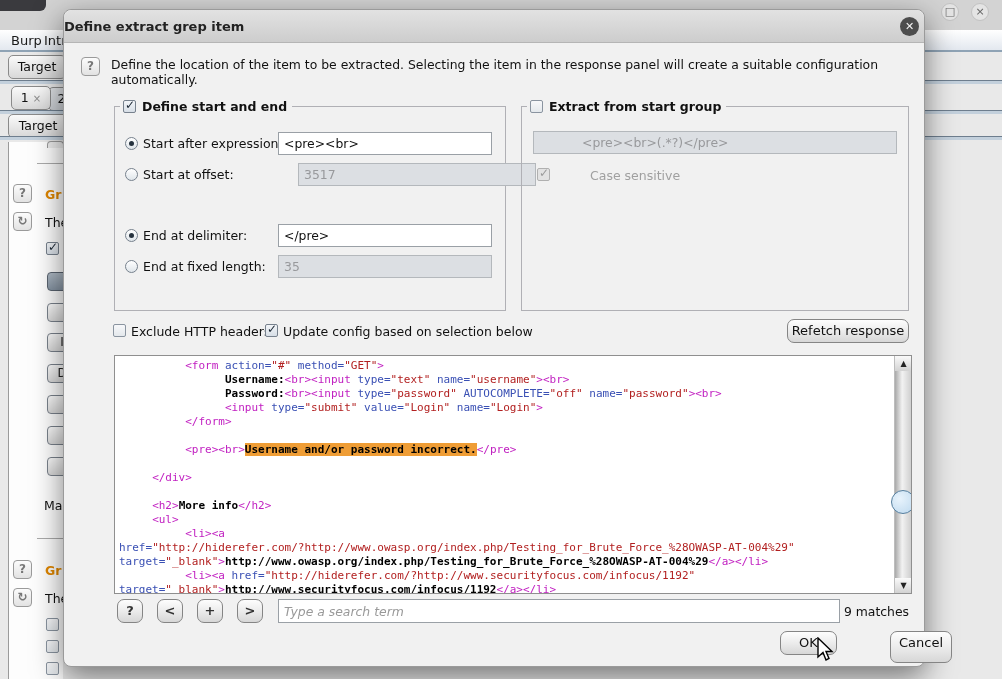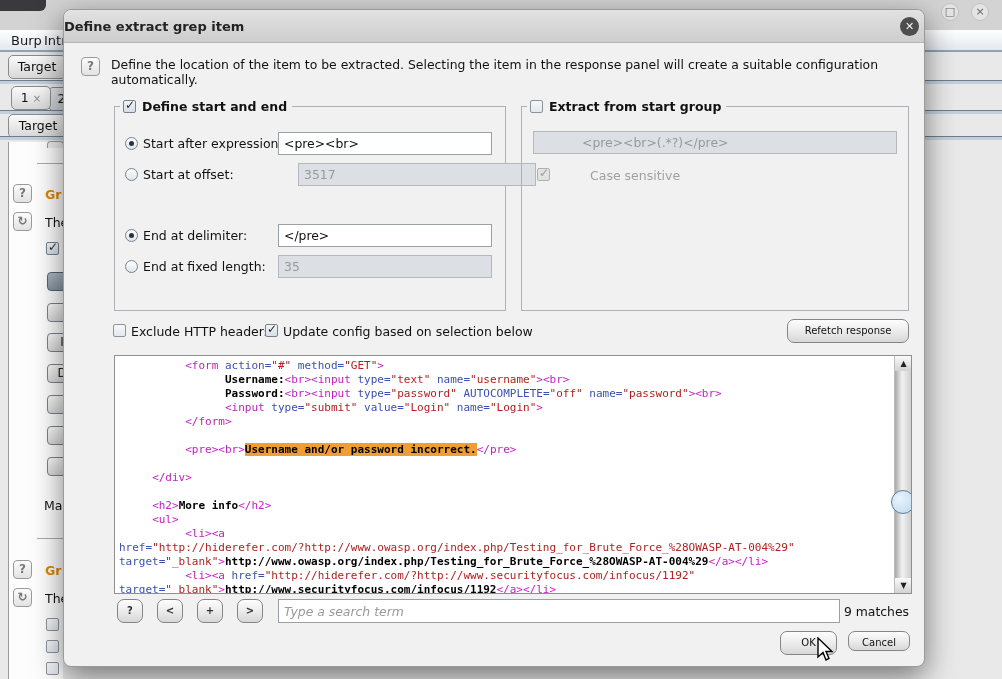--- a/index.html
+++ b/index.html
@@ -45,21 +45,21 @@
   .desc { font-size:12.4px; color:#111; }
 
   .groupbox { border:1px solid #b0b0b5; }
   .legend { height:16px; background:#f1f1f1; padding:0 5px 0 3px; font-size:12.5px; font-weight:bold; color:#111; line-height:15px; }
   .legend .cb { position:relative; display:inline-block; top:2px; margin-right:6px; }
   .fld-label { font-size:12.5px; color:#111; }
   .txtfield { height:23px; border:1px solid #9aa0a6; background:#ffffff; font-family:"DejaVu Sans","Liberation Sans",sans-serif; font-size:12.4px; color:#111; padding:0 5px; }
   .txtfield.disabled { background:#dcdfe3; color:#98999c; border-color:#b4b8bc; }
   .gray-label { color:#a0a0a0; font-size:12.5px; }
 
-  .btn { border:1px solid #858585; border-radius:7px; background:linear-gradient(180deg,#fdfdfd 0%,#ececec 50%,#d7d7d7 100%); font-size:10px; color:#111; text-align:center; font-family:inherit; }
+  .btn { border:1px solid #858585; border-radius:7px; background:linear-gradient(180deg,#fdfdfd 0%,#ececec 50%,#d7d7d7 100%); font-size:13px; color:#111; text-align:center; font-family:inherit; }
   .btn.small { font-weight:bold; color:#333; }
 
   
   .codepanel { left:50px; top:345px; width:798px; height:239px; background:#ffffff; border:1px solid #8f8f8f; overflow:hidden; }
   .codelines { position:absolute; left:4px; top:3px; font-family:"DejaVu Sans Mono","Liberation Mono",monospace; font-size:11px; line-height:14px; white-space:pre; }
   .c-ws { color:#000; }
   .c-tag { color:var(--tag); }
   .c-attr { color:var(--attr); }
   .c-val { color:var(--val); }
   .c-txt { color:#000; font-weight:bold; }
@@ -200,18 +200,18 @@
   </div>
 
   <div class="abs btn small" style="left:53px; top:589px; width:26px; height:24px; line-height:22px;">?</div>
   <div class="abs btn small" style="left:93px; top:589px; width:26px; height:24px; line-height:22px;">&lt;</div>
   <div class="abs btn small" style="left:133px; top:589px; width:26px; height:24px; line-height:22px;">+</div>
   <div class="abs btn small" style="left:173px; top:589px; width:26px; height:24px; line-height:22px;">&gt;</div>
   <input class="abs txtfield search-input" style="left: 214px; top: 589px; width: 562px; height: 24px;" placeholder="Type a search term">
   <div class="abs matches" style="left:760px; top:594px; width:85px;">9 matches</div>
 
   <div class="abs btn" style="left:716px; top:621px; width:57px; height:24px; line-height:22px;">OK</div>
-  <div class="abs btn" style="left:784px; top:621px; width:62px; height:20px; line-height:22px;">Cancel</div>
+  <div class="abs btn" style="left:826px; top:621px; width:62px; height:32px; line-height:22px;">Cancel</div>
 </div>
 
 <svg class="abs" style="left:816px; top:637px; z-index:50;" width="18" height="26">
   <polygon points="2,1 2,20 7,15.5 10,23 13,21.5 10,14.5 16,14.5" fill="#ffffff" stroke="#000000" stroke-width="1.4"></polygon>
 </svg>
 
 </body></html>

